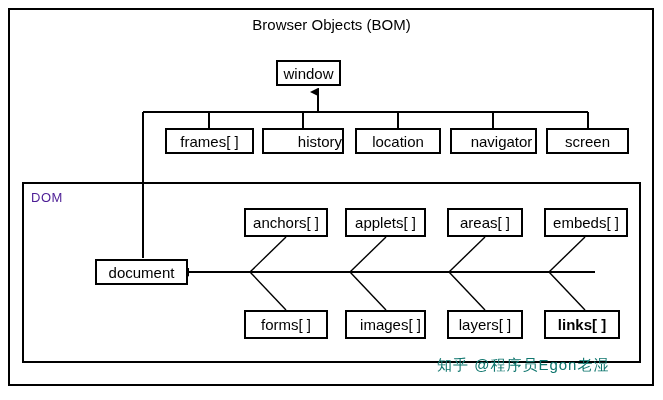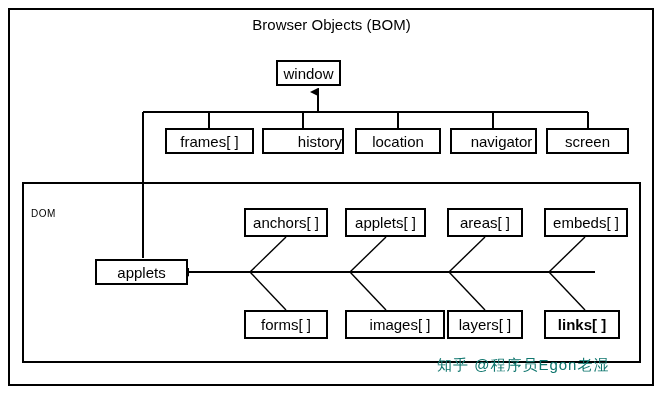--- a/index.html
+++ b/index.html
@@ -37,23 +37,23 @@
     left: 22px;
     top: 182px;
     width: 619px;
     height: 181px;
     border: 2px solid #000000;
     box-sizing: border-box;
   }
   .dom-label {
     position: absolute;
     left: 31px;
-    top: 208px;
-    font-size: 10px;
-    color: #000000;
+    top: 190px;
+    font-size: 13px;
+    color: #4c1d95;
     letter-spacing: 0.5px;
     white-space: nowrap;
   }
   .title {
     position: absolute;
     left: 0;
     top: 16px;
     width: 663px;
     text-align: center;
     font-size: 15px;
@@ -146,40 +146,40 @@
     <span>location</span>
   </div>
   <div class="node" style="left:450px; top:128px; width:87px; height:26px;padding-left:16px;">
     <span>navigator</span>
   </div>
   <div class="node" style="left:546px; top:128px; width:83px; height:26px;">
     <span>screen</span>
   </div>
 
   <div class="node" style="left:95px; top:259px; width:93px; height:26px;">
-    <span>applets</span>
+    <span>document</span>
   </div>
 
   <div class="node" style="left:244px; top:208px; width:84px; height:29px;">
     <span>anchors[ ]</span>
   </div>
   <div class="node" style="left:345px; top:208px; width:81px; height:29px;">
     <span>applets[ ]</span>
   </div>
   <div class="node" style="left:447px; top:208px; width:76px; height:29px;">
     <span>areas[ ]</span>
   </div>
   <div class="node" style="left:544px; top:208px; width:84px; height:29px;">
     <span>embeds[ ]</span>
   </div>
 
   <div class="node" style="left:244px; top:310px; width:84px; height:29px;">
     <span>forms[ ]</span>
   </div>
-  <div class="node" style="left:345px; top:310px; width:100px; height:29px;padding-left:10px;">
+  <div class="node" style="left:345px; top:310px; width:81px; height:29px;padding-left:10px;">
     <span>images[ ]</span>
   </div>
   <div class="node" style="left:447px; top:310px; width:76px; height:29px;">
     <span>layers[ ]</span>
   </div>
   <div class="node" style="left:544px; top:310px; width:76px; height:29px;font-weight:bold;">
     <span>links[ ]</span>
   </div>
 
   <div class="watermark">知乎 @程序员Egon老湿</div>

